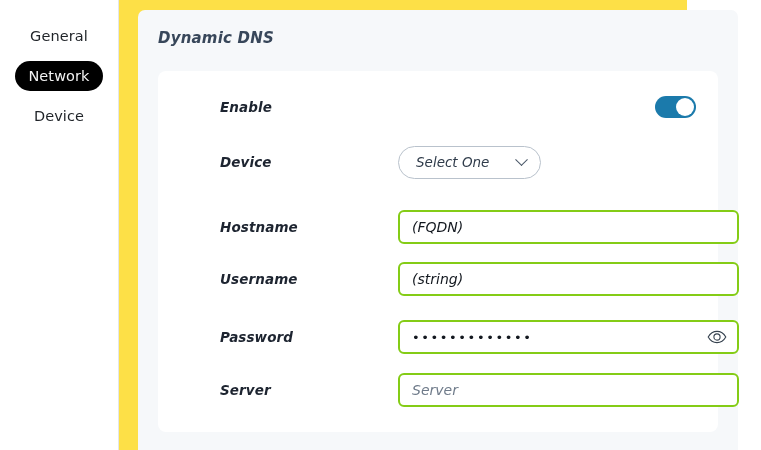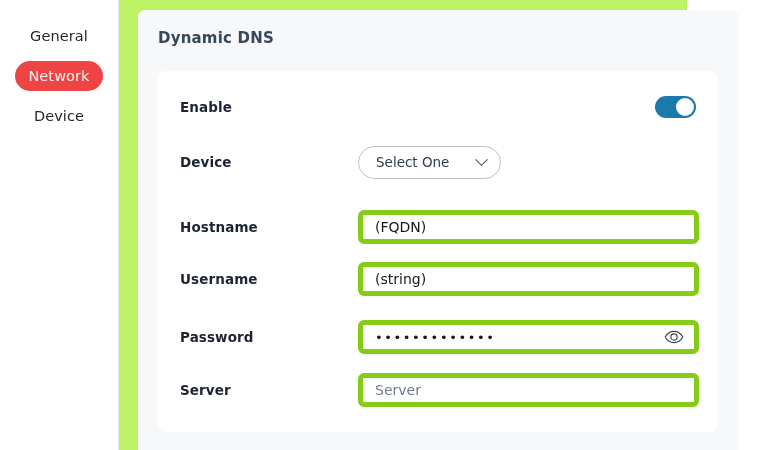--- a/index.html
+++ b/index.html
@@ -43,30 +43,31 @@
     align-items: center;
     justify-content: center;
     font-size: 14.5px;
     color: #1f2328;
     letter-spacing: .1px;
     cursor: pointer;
     user-select: none;
   }
 
   .nav-item.active {
-    background: #ef4444;
+    background: #000000;
     color: #f2f2f2;
   }
 
   
   .panel {
     position: relative;
     flex: 1 1 auto;
     height: 450px;
-    background: #bef264;
+    background: #fde047;
+    font-style: italic;
   }
 
   .panel-bg {
     position: absolute;
     left: 19px;           
     top: 10px;
     width: 600px;         
     height: 440px;
     background: #f6f8fa;
     border-radius: 7px 7px 0 0;
@@ -110,20 +111,21 @@
   .row-password { top: 249px; }
   .row-server   { top: 302px; }
 
   .field-label {
     width: 178px;
     flex: 0 0 178px;
     font-size: 13.5px;
     font-weight: bold;
     color: #1d2430;
     letter-spacing: .1px;
+    margin-left: 40px;
   }
 
   .field-ctl {
     flex: 1 1 auto;
     display: flex;
     align-items: center;
     height: 34px;
   }
 
   
@@ -176,21 +178,21 @@
     border-right: 1.6px solid #4a5868;
     border-bottom: 1.6px solid #4a5868;
     transform: rotate(45deg) translate(-2px, -2px);
   }
 
   
   .text-input {
     position: relative;
     width: 341px;
     height: 34px;
-    border: 5px solid #84cc16;
+    border: 2px solid #84cc16;
     border-radius: 6px;
     background: #ffffff;
     display: flex;
     align-items: center;
     padding: 0 12px;
     font-size: 14px;
     color: #13181f;
     cursor: text;
     overflow: hidden;
     white-space: nowrap;

